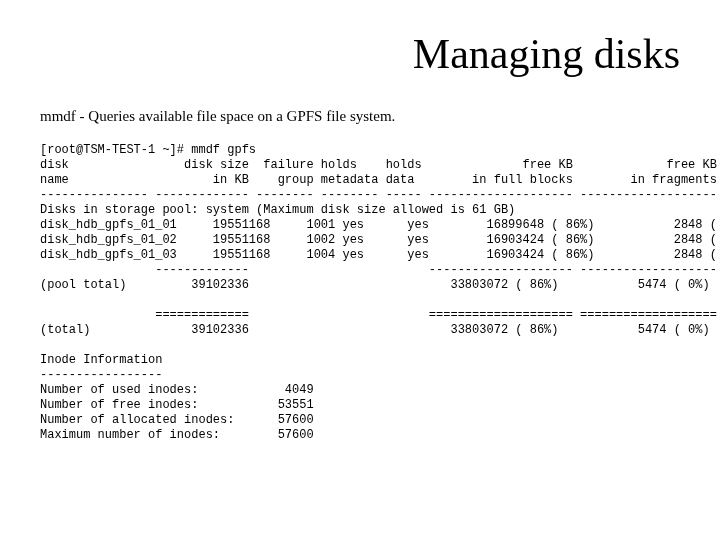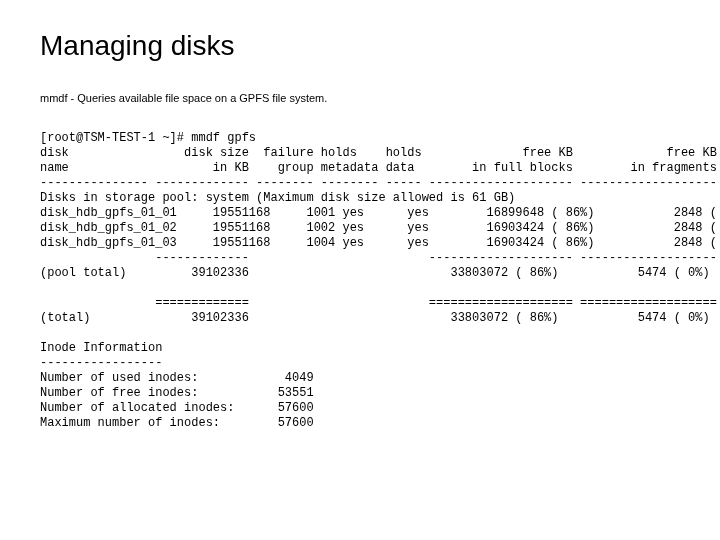--- a/index.html
+++ b/index.html
@@ -8,30 +8,30 @@
     width: 720px;
     height: 540px;
     background: #ffffff;
     font-family: Arial, Helvetica, sans-serif;
     overflow: hidden;
   }
   .slide {
     padding: 20px 40px;
   }
   .title {
-    font-size: 28px;
+    font-size: 42px;
     font-weight: normal;
-    text-align: left;
+    text-align: right;
     margin: 10px 0 30px 0;
-    font-family: Liberation Sans, sans-serif;
+    font-family: Liberation Serif, serif;
   }
   .subtitle {
-    font-size: 11px;
-    font-family: Liberation Sans, sans-serif;
-    margin-bottom: 27px;
+    font-size: 15px;
+    font-family: Liberation Serif, serif;
+    margin-bottom: 18px;
   }
   .term {
     font-family: "Courier New", Courier, monospace;
     font-size: 12px;
     white-space: pre;
     line-height: 1.25;
     letter-spacing: 0;
   }
 </style>
 </head>

